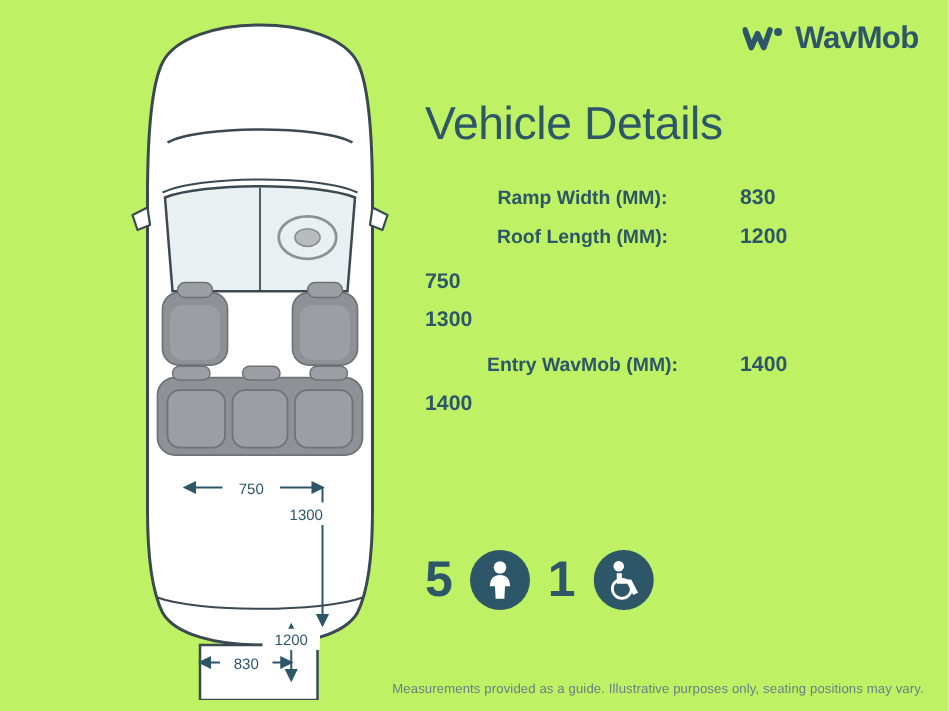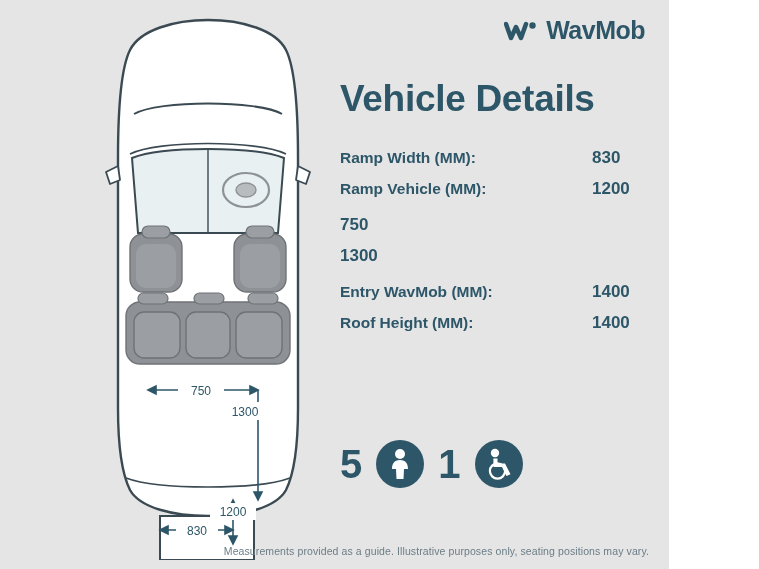--- a/index.html
+++ b/index.html
@@ -6,23 +6,23 @@
     margin: 0;
     padding: 0;
     background: #ffffff;
   }
   body {
     font-family: "Liberation Sans", sans-serif;
     -webkit-font-smoothing: antialiased;
   }
   #page {
     position: relative;
-    width: 669px;
+    width: 759px;
     height: 569px;
-    background: #e5e5e5;
+    background: #bef264;
     overflow: hidden;
   }
 
   
   #brand {
     position: absolute;
     top: 16px;
     right: 24px;
     display: flex;
     align-items: center;
@@ -49,31 +49,32 @@
   
   #details {
     position: absolute;
     left: 340px;
     top: 78px;
     width: 400px;
   }
   #details h1 {
     margin: 0 0 28px 0;
     font-size: 37px;
-    font-weight: bold;
+    font-weight: normal;
     color: #2d5668;
     letter-spacing: -0.3px;
   }
   .spec-group {
     margin-bottom: 16px;
   }
   .spec-row {
     display: flex;
     align-items: baseline;
     margin-bottom: 11px;
+    text-align: center;
   }
   .spec-label {
     font-size: 15.5px;
     font-weight: bold;
     color: #2d5668;
     flex: 0 0 252px;
   }
   .spec-value {
     font-size: 17px;
     font-weight: bold;
@@ -221,41 +222,40 @@
 
   <div id="details">
     <h1>Vehicle Details</h1>
 
     <div class="spec-group">
       <div class="spec-row">
         <span class="spec-label">Ramp Width (MM):</span>
         <span class="spec-value">830</span>
       </div>
       <div class="spec-row">
-        <span class="spec-label">Ramp Vehicle (MM):</span>
+        <span class="spec-label">Roof Length (MM):</span>
         <span class="spec-value">1200</span>
       </div>
     </div>
 
     <div class="spec-group">
       <div class="spec-row">
         <span class="spec-value">750</span>
       </div>
       <div class="spec-row">
         <span class="spec-value">1300</span>
       </div>
     </div>
 
     <div class="spec-group">
       <div class="spec-row">
         <span class="spec-label">Entry WavMob (MM):</span>
         <span class="spec-value">1400</span>
       </div>
       <div class="spec-row">
-        <span class="spec-label">Roof Height (MM):</span>
         <span class="spec-value">1400</span>
       </div>
     </div>
   </div>
 
   <div id="capacity">
     <span class="cap-number">5</span>
     <span class="cap-badge">
       <svg width="30" height="34" viewBox="0 0 30 34" aria-hidden="true">
         <circle cx="15" cy="7" r="5" fill="#ffffff"></circle>

